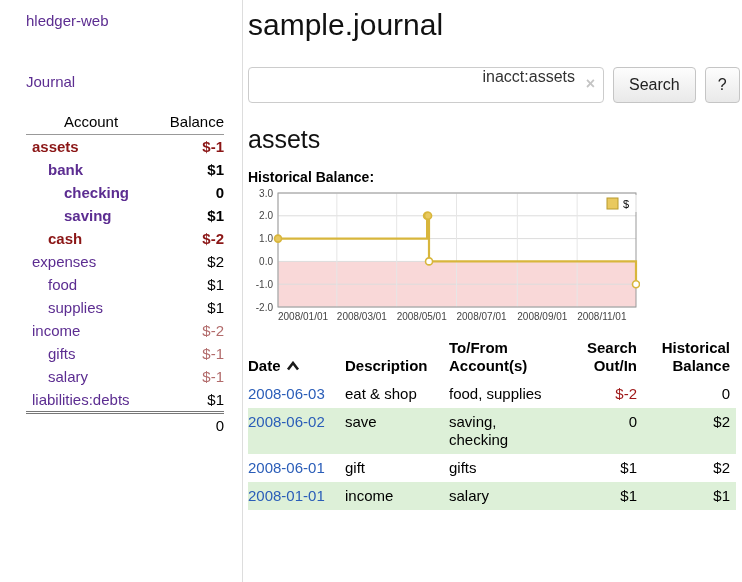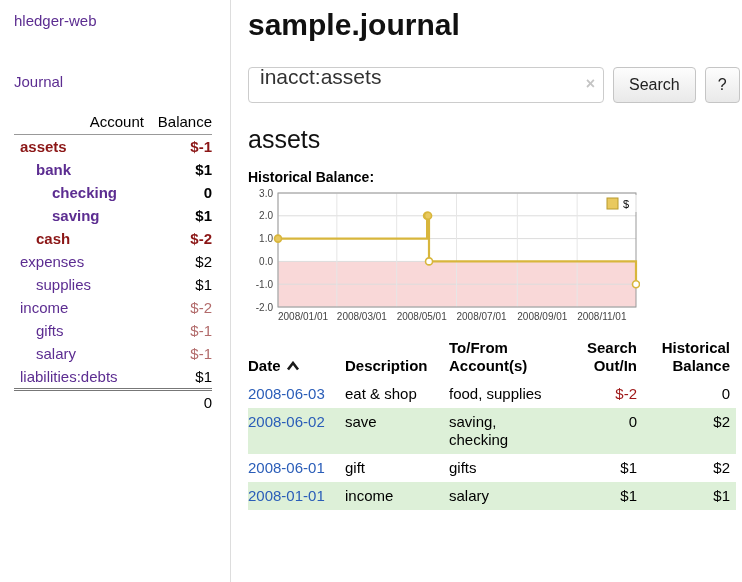--- a/index.html
+++ b/index.html
@@ -6,49 +6,49 @@
   html,body { width: 742px; height: 582px; }
   body {
     font-family: "Liberation Sans", sans-serif;
     background: #fff; color: #000;
     position: relative; overflow: hidden;
   }
   a { text-decoration: none; cursor: pointer; }
 
   
   .sidebar {
-    position: absolute; left: 0; top: 0; width: 231px; height: 582px;
+    position: absolute; left: 12px; top: 0; width: 231px; height: 582px;
     border-right: 1px solid #ddd; padding: 12px 18px 0 14px;
   }
   .app-title { color: var(--purple); font-size: 15px; display: inline-block; }
   .journal-link { display: block; margin-top: 43px; color: var(--purple); font-size: 15px; }
   table.accounts { width: 100%; border-collapse: collapse; margin-top: 21px; font-size: 15px; }
   table.accounts th {
-    font-weight: 400; text-align: right; padding: 2px 0 4px 0;
+    font-weight: 400; text-align: center; padding: 2px 0 4px 0;
     border-bottom: 1px solid #999;
   }
   table.accounts th.num { text-align: right; }
   table.accounts td { padding: 3px 0; }
   table.accounts td.acct-bal { text-align: right; }
   table.accounts tr.bold td, table.accounts tr.bold a { font-weight: bold; }
   table.accounts tfoot td { border-top: 3px double #777; padding-top: 3px; }
   .c-purple { color: var(--purple); }
   .c-maroon { color: var(--maroon); }
   .c-softred { color: var(--softred); }
   .c-black { color: #000; }
 
   
   .main { position: absolute; left: 231px; top: 0; width: 511px; height: 582px; padding: 2px 6px 0 17px; }
-  h1.page-title { font-size: 30px; font-weight: 700; margin-top: 6px; color: #111; }
+  h1.page-title { font-size: 30px; font-weight: 400; margin-top: 6px; color: #111; }
   .search-row { display: flex; gap: 9px; margin-top: 25px; align-items: stretch; }
   .search-box { position: relative; flex: 0 0 356px; height: 36px; }
   .search-box input {
     width: 100%; height: 100%; border: 1px solid #ccc; border-radius: 4px;
-    padding: 0 28px 16px 11px; font-size: 21px; color: #333;
-    font-family: "Liberation Sans", sans-serif; outline: none;
+    padding: 0 28px 16px 11px; font-size: 16px; color: #333;
+    font-family: "Liberation Sans", sans-serif; outline: none; text-align: right;
   }
   .clear-icon {
     position: absolute; right: 9px; top: 7px; color: #c4c4c4;
     font-size: 16px; font-weight: bold; line-height: 20px; cursor: pointer;
   }
   .btn {
     height: 36px; border: 1px solid #c5c5c5; border-radius: 4px;
     background: linear-gradient(#fdfdfd, #e9e9e9); color: #222;
     font-size: 16px; padding: 0 15px; font-family: "Liberation Sans", sans-serif;
     cursor: pointer;
@@ -109,20 +109,24 @@
   <tr class="bold">
     <td class="acct-name-cell" style="padding-left: 22px;"><a href="#" class="acct-name c-maroon">cash</a></td>
     <td class="acct-bal c-maroon">$-2</td>
   </tr>
 
   <tr>
     <td class="acct-name-cell" style="padding-left: 6px;"><a href="#" class="acct-name c-purple">expenses</a></td>
     <td class="acct-bal c-black">$2</td>
   </tr>
 
+  <tr>
+    <td class="acct-name-cell" style="padding-left: 22px;"><a href="#" class="acct-name c-purple">food</a></td>
+    <td class="acct-bal c-black">$1</td>
+  </tr>
 
   <tr>
     <td class="acct-name-cell" style="padding-left: 22px;"><a href="#" class="acct-name c-purple">supplies</a></td>
     <td class="acct-bal c-black">$1</td>
   </tr>
 
   <tr>
     <td class="acct-name-cell" style="padding-left: 6px;"><a href="#" class="acct-name c-purple">income</a></td>
     <td class="acct-bal c-softred">$-2</td>
   </tr>

